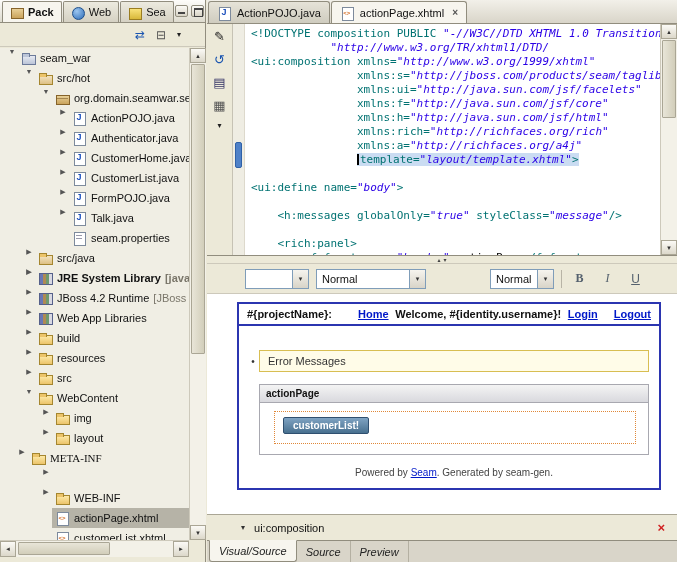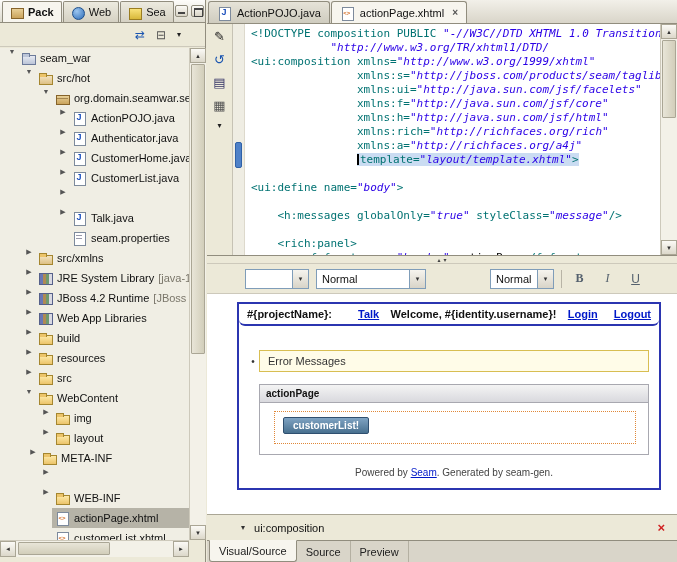--- a/index.html
+++ b/index.html
@@ -94,21 +94,21 @@
   .w64 { width:64px; } .w110 { width:110px; }
   .fmt-gap { width:50px; }
   .fmt-sep { width:1px; height:18px; background:#b8b4a6; }
   .fmt-btn { width:21px; height:20px; display:flex; align-items:center; justify-content:center; color:#55616e; font-size:12px; }
   .fmt-btn.b { font-family:"Liberation Serif",serif; font-weight:bold; }
   .fmt-btn.i { font-family:"Liberation Serif",serif; font-style:italic; }
   .fmt-btn.u { text-decoration:underline; }
 
   .canvas { position:absolute; top:294px; left:0; width:470px; height:220px; background:#fff; overflow:hidden; }
   .page-box { margin:8px 16px 0 30px; border:2px solid #2b35b0; background:#fff; }
-  .page-header { display:flex; padding:4px 8px; border-bottom:2px solid #2b35b0;border-radius:6px; }
+  .page-header { display:flex; padding:4px 8px; border-bottom:2px solid #2b35b0; }
   .proj { font-weight:bold; margin-right:26px; }
   .lnk { color:#0018c8; text-decoration:underline; font-weight:bold; cursor:pointer; }
   .welcome { font-weight:bold; }
   .spacer { flex:1; }
   .mr16 { margin-right:16px;text-decoration:underline; }
   .page-body { padding:24px 10px 0 20px; }
   .error-row { display:flex; align-items:center; margin-left:-12px; }
   .bullet { width:12px; text-align:center; color:#333; font-size:10px; flex:none; }
   .error-box { flex:1; border:1px solid #d8be52; background:#fffce8; padding:4px 8px; color:#333; }
   .rich-panel { margin-top:12px; border:1px solid #a8a8b0; }
@@ -116,21 +116,21 @@
   .panel-body { padding:8px 8px 10px 14px; }
   .dotted-box { border:1px dotted #e08838; padding:5px 6px 9px 8px; margin-right:4px; }
   .action-btn { font:bold 10px "Liberation Sans",sans-serif; color:#fff; background:linear-gradient(#7fa3c2,#48708f); border:1px solid #2f4f6f; border-radius:2px; padding:2px 9px; }
   .page-footer { margin-top:12px; padding-bottom:10px; text-align:center; font-size:10px; color:#444; }
   .lnk.sm { font-weight:normal; }
 
   .selbar { position:absolute; top:514px; left:0; width:470px; height:26px; background:#ece9d8; border-top:1px solid #aaa695; display:flex; align-items:center; padding-left:34px; }
   .selbar-arrow { font-size:8px; color:#333; margin-right:9px; }
   .selbar-x { margin-left:auto; margin-right:12px; color:#d02020; font-weight:bold; font-size:13px; }
 
-  .bottom-tabs { position:absolute; top:540px; left:0; width:470px; height:22px; background:#d9d5c9; border-top:1px solid #918d7e; display:flex; align-items:stretch; padding-left:2px; }
+  .bottom-tabs { position:absolute; top:540px; left:0; width:470px; height:22px; background:#d9d5c9; border-top:1px solid #918d7e; display:flex; align-items:stretch; padding-left:2px;font-style:italic; }
   .b-tab { display:flex; align-items:center; padding:0 9px; border-right:1px solid #b4b0a2; color:#222; }
   .b-tab.active { background:#f7f5ee; border:1px solid #918d7e; border-top:1px solid #f7f5ee; margin-top:-1px; border-radius:0 0 3px 3px; }
 </style>
 </head>
 <body>
 
 <div class="app">
 
   <aside class="explorer">
     <div class="view-tabs" id="viewTabs">
@@ -201,43 +201,47 @@
         </div>
         <div class="tree-row" style="padding-left: 57px;">
           <span class="twisty">▶</span>
           <span class="row-body">
             <span class="ic ic-java-file"></span>
             <span>CustomerList.java</span>
           </span>
         </div>
         <div class="tree-row" style="padding-left: 57px;">
           <span class="twisty">▶</span>
+          <span class="row-body">
+            <span class="ic ic-java-file"></span>
+            <span>FormPOJO.java</span>
+          </span>
         </div>
         <div class="tree-row" style="padding-left: 57px;">
           <span class="twisty">▶</span>
           <span class="row-body">
             <span class="ic ic-java-file"></span>
             <span>Talk.java</span>
           </span>
         </div>
         <div class="tree-row" style="padding-left: 57px;">
           <span class="twisty"></span>
           <span class="row-body">
             <span class="ic ic-properties-file"></span>
             <span>seam.properties</span>
           </span>
         </div>
         <div class="tree-row" style="padding-left: 23px;">
           <span class="twisty">▶</span>
           <span class="row-body">
             <span class="ic ic-src-folder"></span>
-            <span>src/xmlns</span>
-          </span>
-        </div>
-        <div class="tree-row" style="padding-left: 23px;">
+            <span>src/java</span>
+          </span>
+        </div>
+        <div class="tree-row" style="padding-left: 23px; font-weight: bold;">
           <span class="twisty">▶</span>
           <span class="row-body">
             <span class="ic ic-library"></span>
             <span>JRE System Library </span>
             <span class="tree-suffix">[java-1.5</span>
           </span>
         </div>
         <div class="tree-row" style="padding-left: 23px;">
           <span class="twisty">▶</span>
           <span class="row-body">
@@ -288,21 +292,21 @@
             <span>img</span>
           </span>
         </div>
         <div class="tree-row" style="padding-left: 40px;">
           <span class="twisty">▶</span>
           <span class="row-body">
             <span class="ic ic-folder"></span>
             <span>layout</span>
           </span>
         </div>
-        <div class="tree-row" style="padding-left: 27px;">
+        <div class="tree-row" style="padding-left: 16px; font-family: Liberation Serif, serif;">
           <span class="twisty">▶</span>
           <span class="row-body">
             <span class="ic ic-folder"></span>
             <span>META-INF</span>
           </span>
         </div>
         <div class="tree-row" style="padding-left: 40px;">
           <span class="twisty">▶</span>
         </div>
         <div class="tree-row" style="padding-left: 40px;">
@@ -396,21 +400,21 @@
       <div class="fmt-sep"></div>
       <div class="fmt-btn b">B</div>
       <div class="fmt-btn i">I</div>
       <div class="fmt-btn u">U</div>
     </div>
 
     <div class="canvas">
       <div class="page-box">
         <div class="page-header">
           <span class="proj">#{projectName}:</span>
-          <span class="lnk">Talk</span>
+          <span class="lnk">Home</span>
           <span class="spacer"></span>
           <span class="welcome">Welcome, #{identity.username}!</span>
           <span class="spacer"></span>
           <span class="lnk mr16">Login</span>
           <span class="lnk">Logout</span>
         </div>
         <div class="page-body">
           <div class="error-row">
             <span class="bullet">•</span>
             <div class="error-box">

